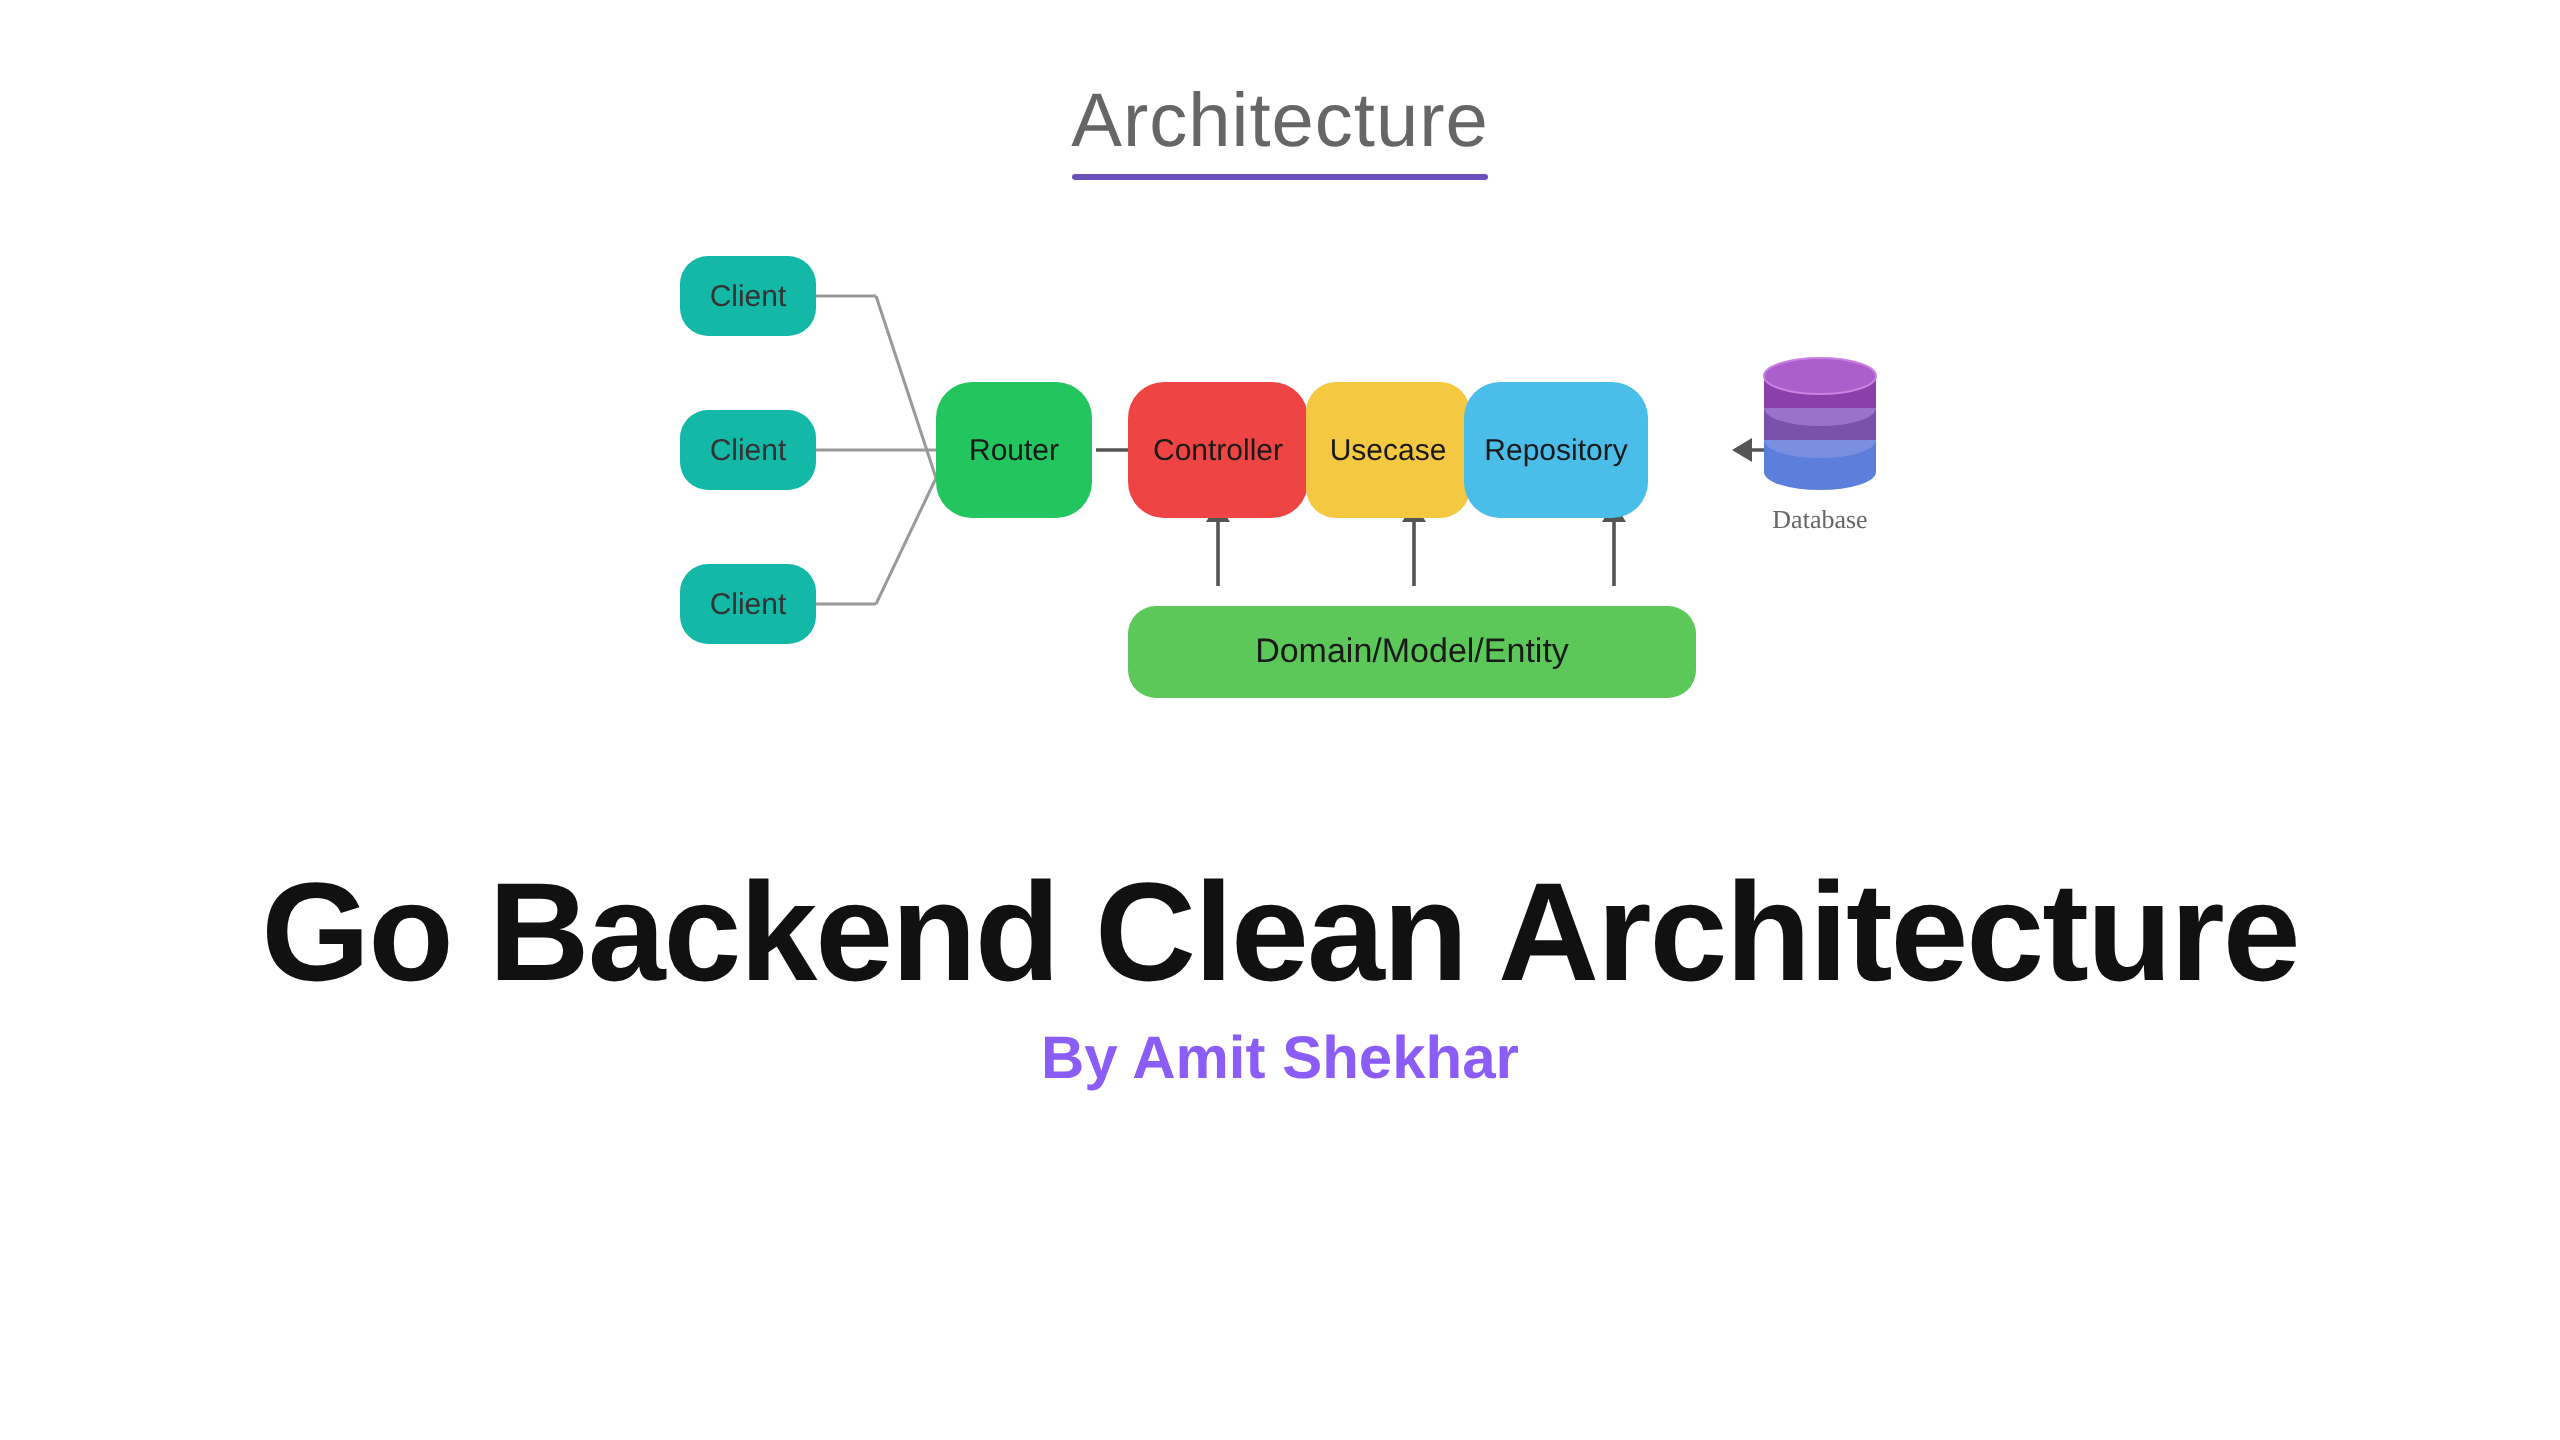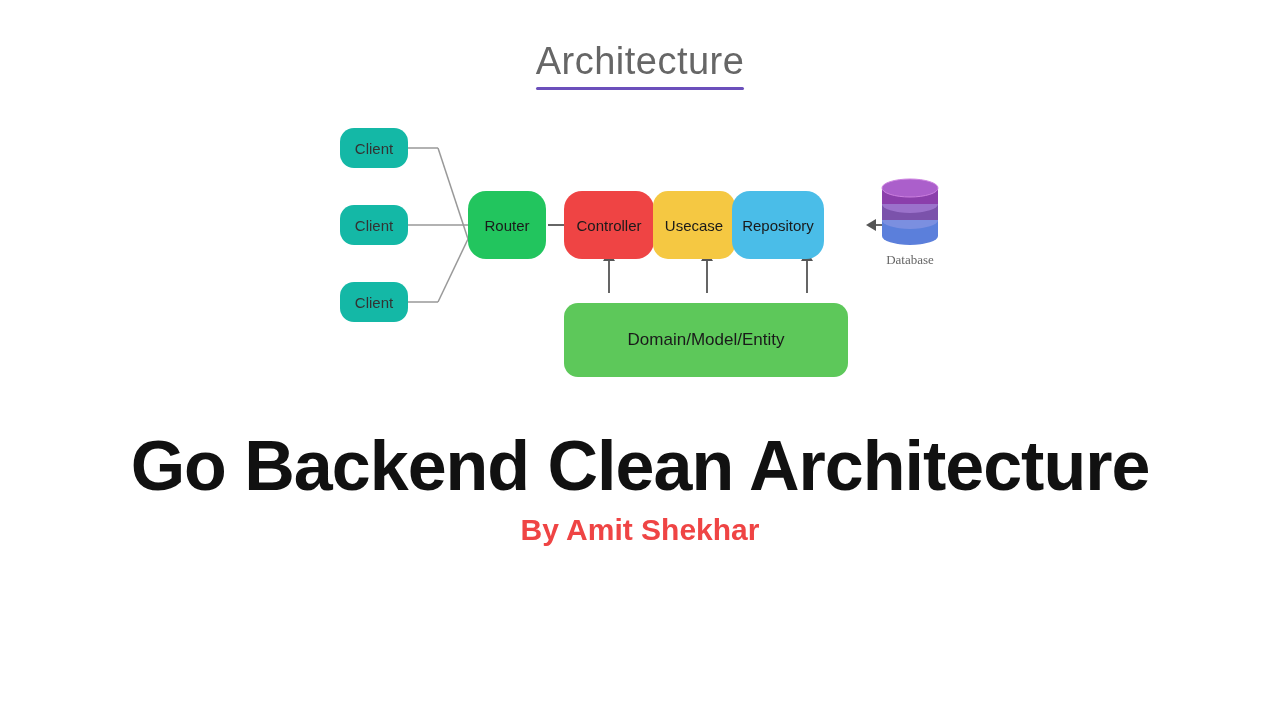--- a/index.html
+++ b/index.html
@@ -131,21 +131,21 @@
       font-weight: 800;
       color: #111;
       text-align: center;
       letter-spacing: -1px;
       line-height: 1.1;
       margin-bottom: 8px;
     }
     .author {
       font-size: 30px;
       font-weight: 600;
-      color: #ef4444;
+      color: #8b5cf6;
       text-align: left;
     }
   </style>
 </head>
 <body>
 
 <div class="arch-title-wrap">
   <span class="arch-title">Architecture</span>
   <div class="arch-underline"></div>
 </div>
@@ -207,19 +207,19 @@
       <ellipse cx="35" cy="36" rx="28" ry="9" fill="#9B72CB"></ellipse>
 
       <rect x="7" y="20" width="56" height="16" fill="#8B3FAB"></rect>
       <ellipse cx="35" cy="20" rx="28" ry="9" fill="#AB5FCB"></ellipse>
 
       <ellipse cx="35" cy="20" rx="28" ry="9" fill="none" stroke="#CC80E0" stroke-width="1"></ellipse>
     </svg>
     <span class="db-label">Database</span>
   </div>
 
-  <div class="domain-box" style="left: 244px; top: 185px; width: 284px; height: 74px;">Domain/Model/Entity</div>
+  <div class="domain-box" style="left: 244px; top: 185px; width: 284px; height: 46px;">Domain/Model/Entity</div>
 
 </div>
 
 <h1 class="main-title">Go Backend Clean Architecture</h1>
 
 <p class="author">By Amit Shekhar</p>
 
 </body></html>

